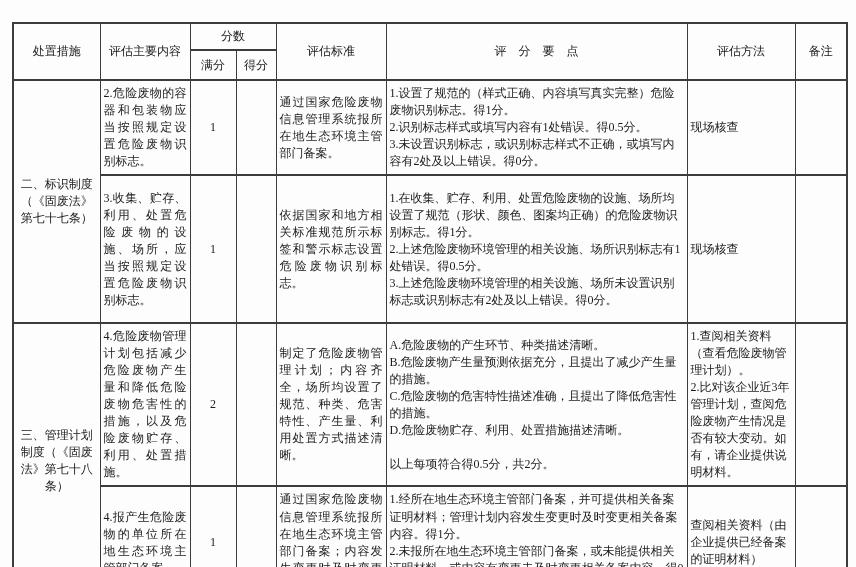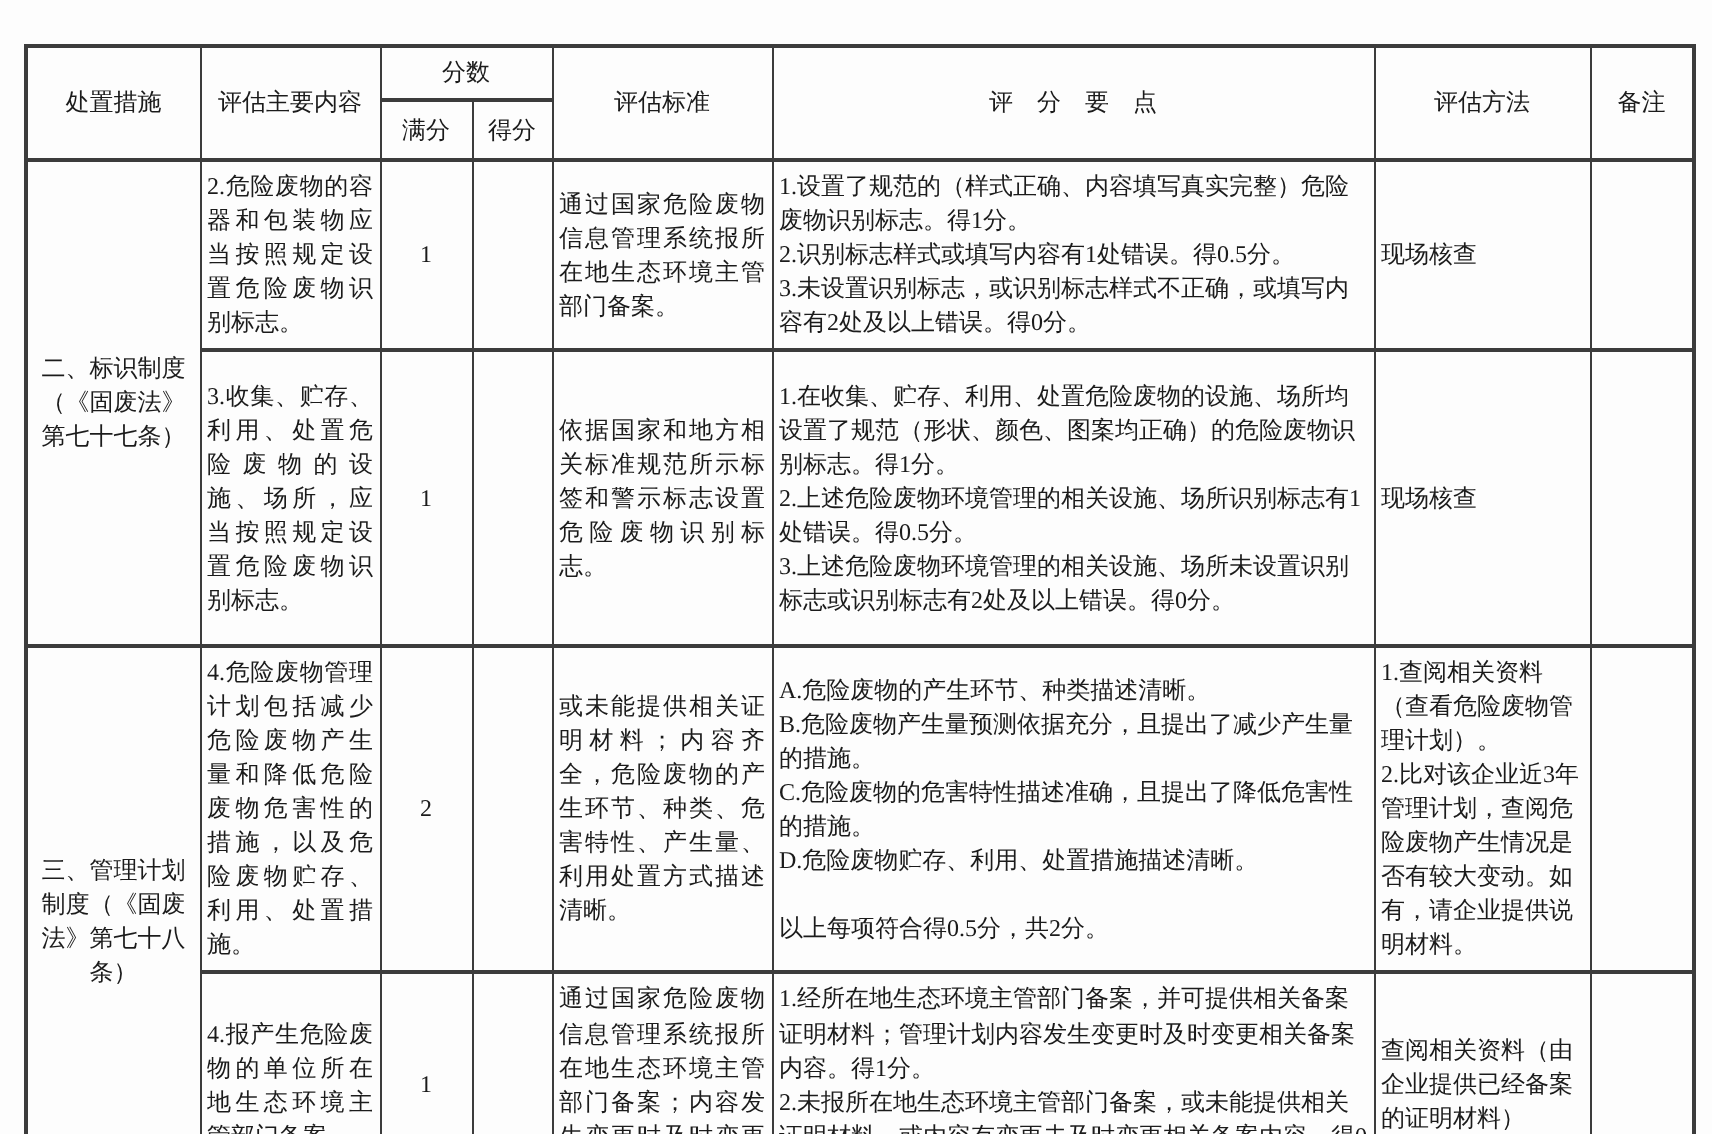--- a/index.html
+++ b/index.html
@@ -117,21 +117,21 @@
 2.上述危险废物环境管理的相关设施、场所识别标志有1处错误。得0.5分。
 3.上述危险废物环境管理的相关设施、场所未设置识别标志或识别标志有2处及以上错误。得0分。</td>
         <td>现场核查</td>
         <td></td>
       </tr>
       <tr class="row-sep" style="height:142px">
         <td class="item just" rowspan="2">三、管理计划制度（《固废法》第七十八条）</td>
         <td class="just">4.危险废物管理计划包括减少危险废物产生量和降低危险废物危害性的措施，以及危险废物贮存、利用、处置措施。</td>
         <td class="center">2</td>
         <td class="center"></td>
-        <td class="just">或未能提供相关证明材料；内容齐全，危险废物的产生环节、种类、危害特性、产生量、利用处置方式描述清晰。</td>
+        <td class="just">制定了危险废物管理计划；内容齐全，场所均设置了规范、种类、危害特性、产生量、利用处置方式描述清晰。</td>
         <td class="points preline">A.危险废物的产生环节、种类描述清晰。
 B.危险废物产生量预测依据充分，且提出了减少产生量的措施。
 C.危险废物的危害特性描述准确，且提出了降低危害性的措施。
 D.危险废物贮存、利用、处置措施描述清晰。
 
 以上每项符合得0.5分，共2分。</td>
         <td class="preline">1.查阅相关资料（查看危险废物管理计划）。
 2.比对该企业近3年管理计划，查阅危险废物产生情况是否有较大变动。如有，请企业提供说明材料。</td>
         <td></td>
       </tr>

